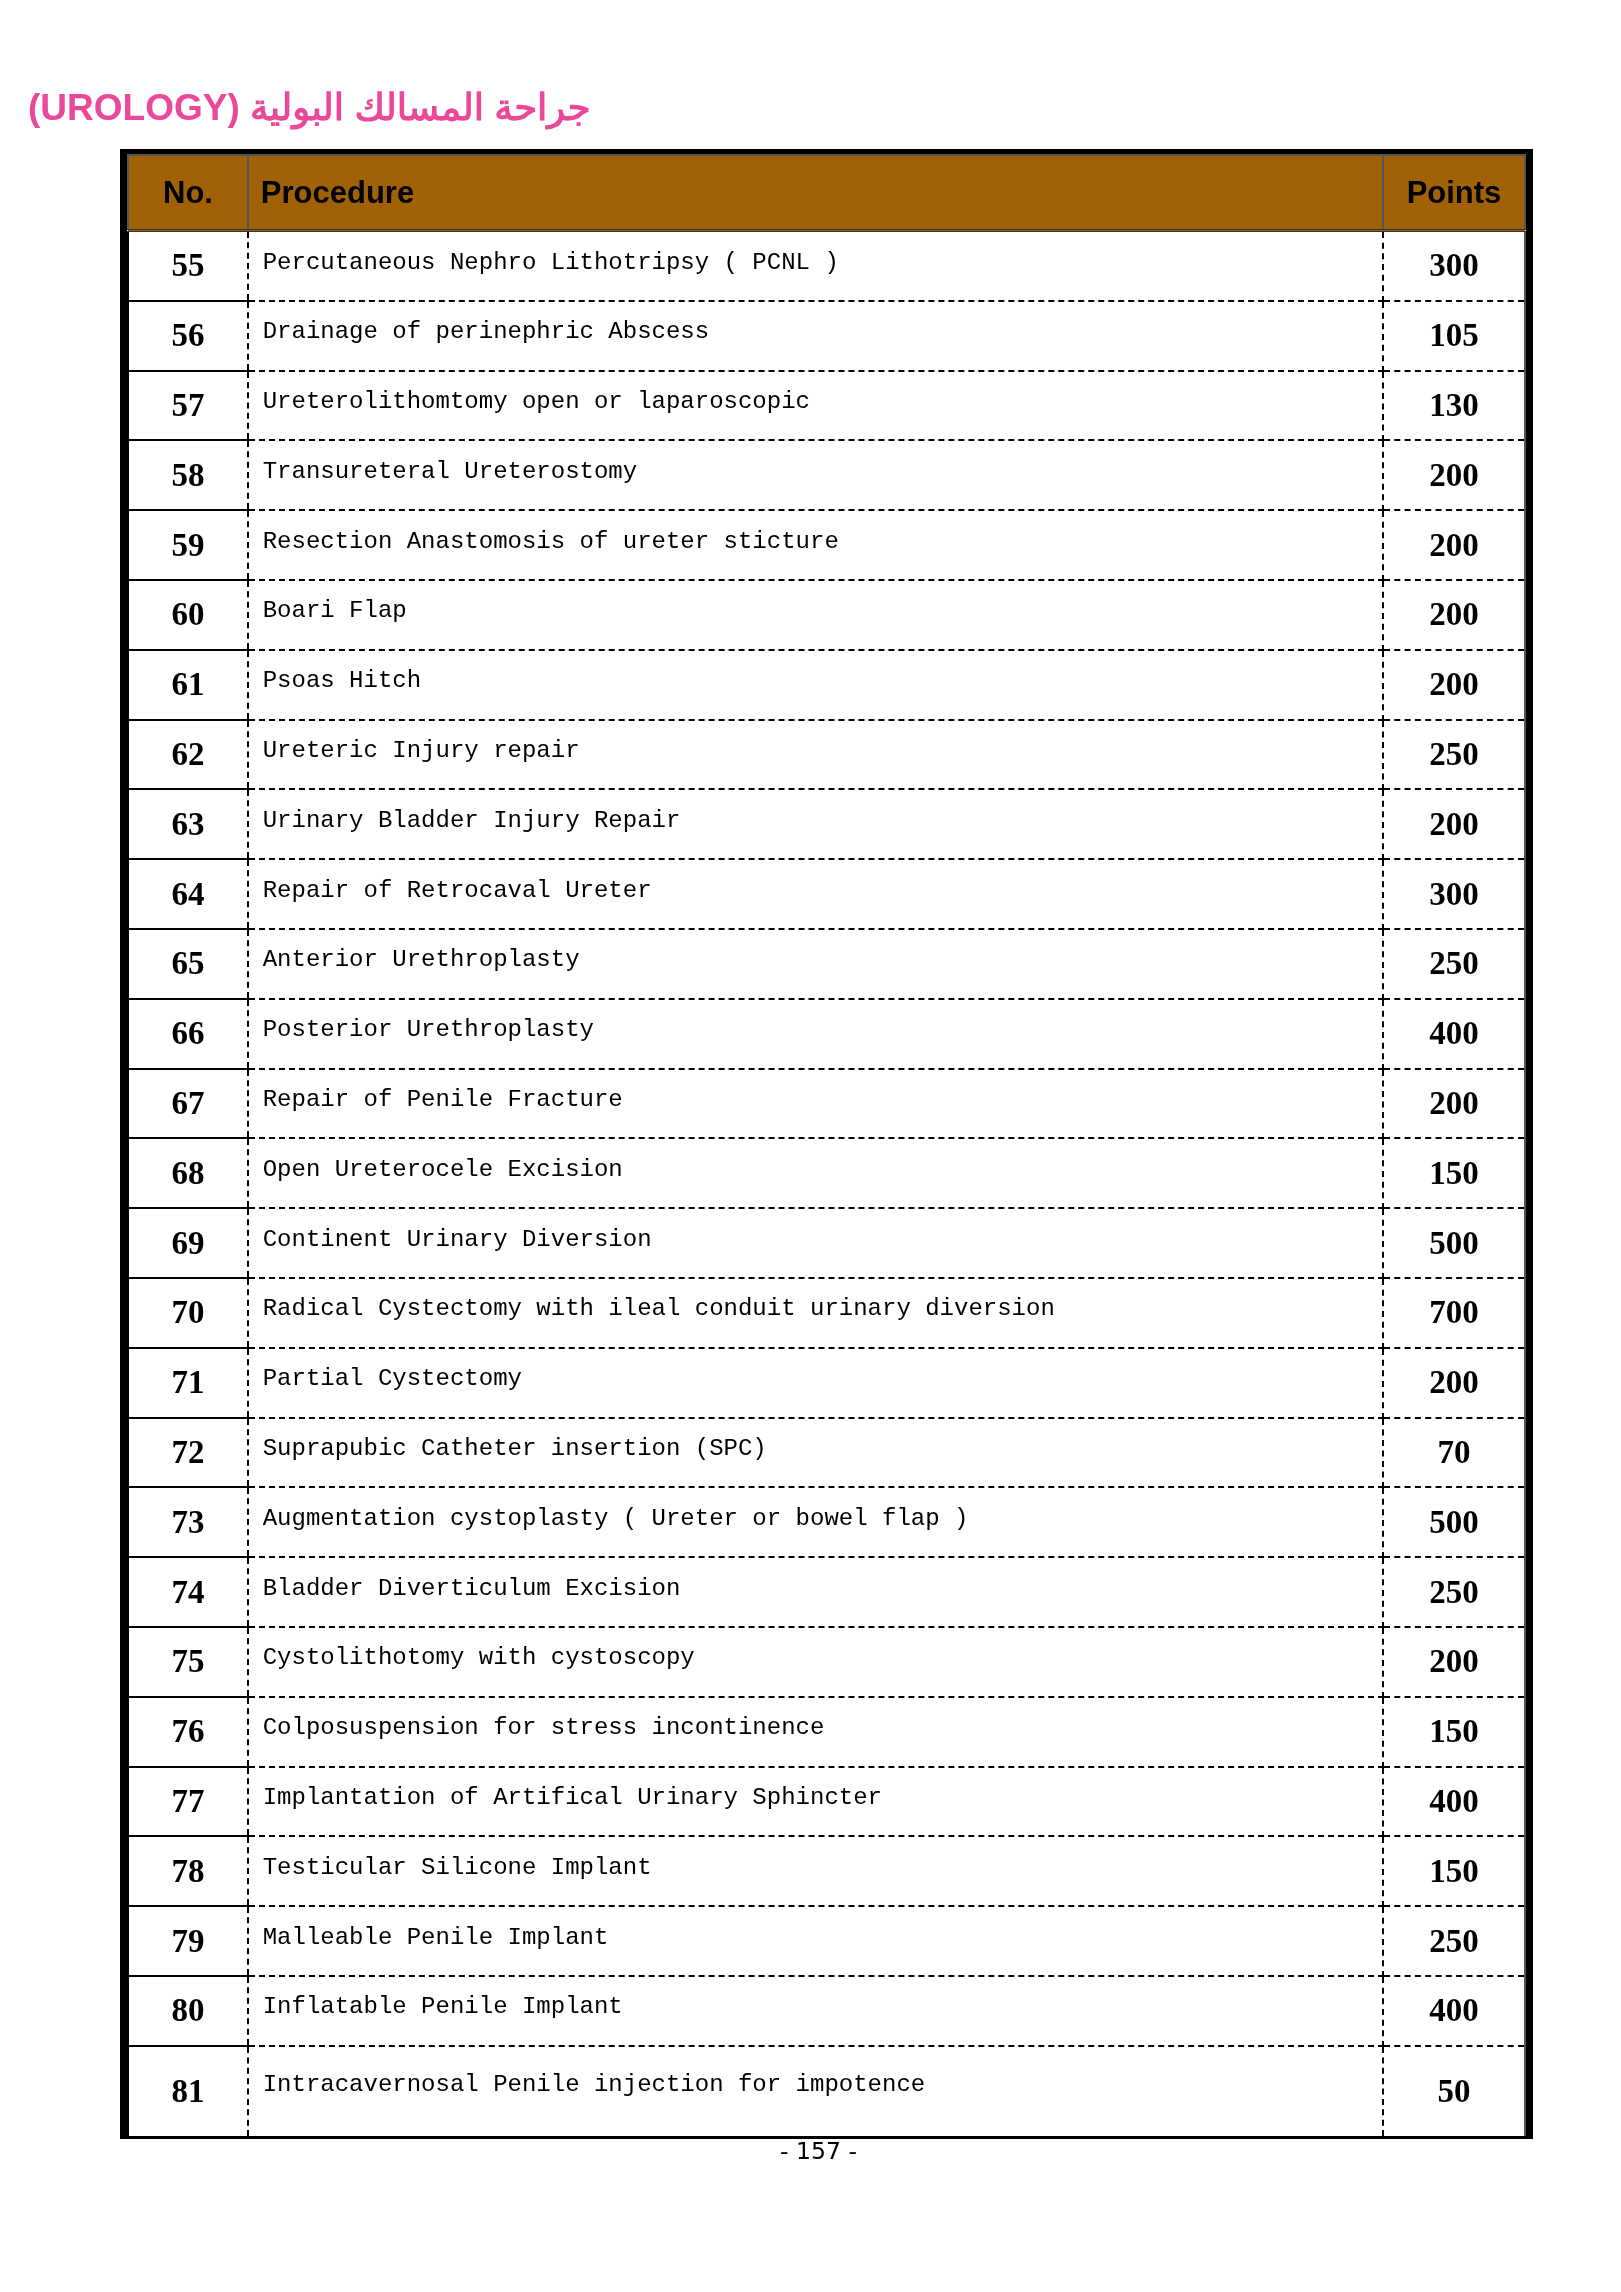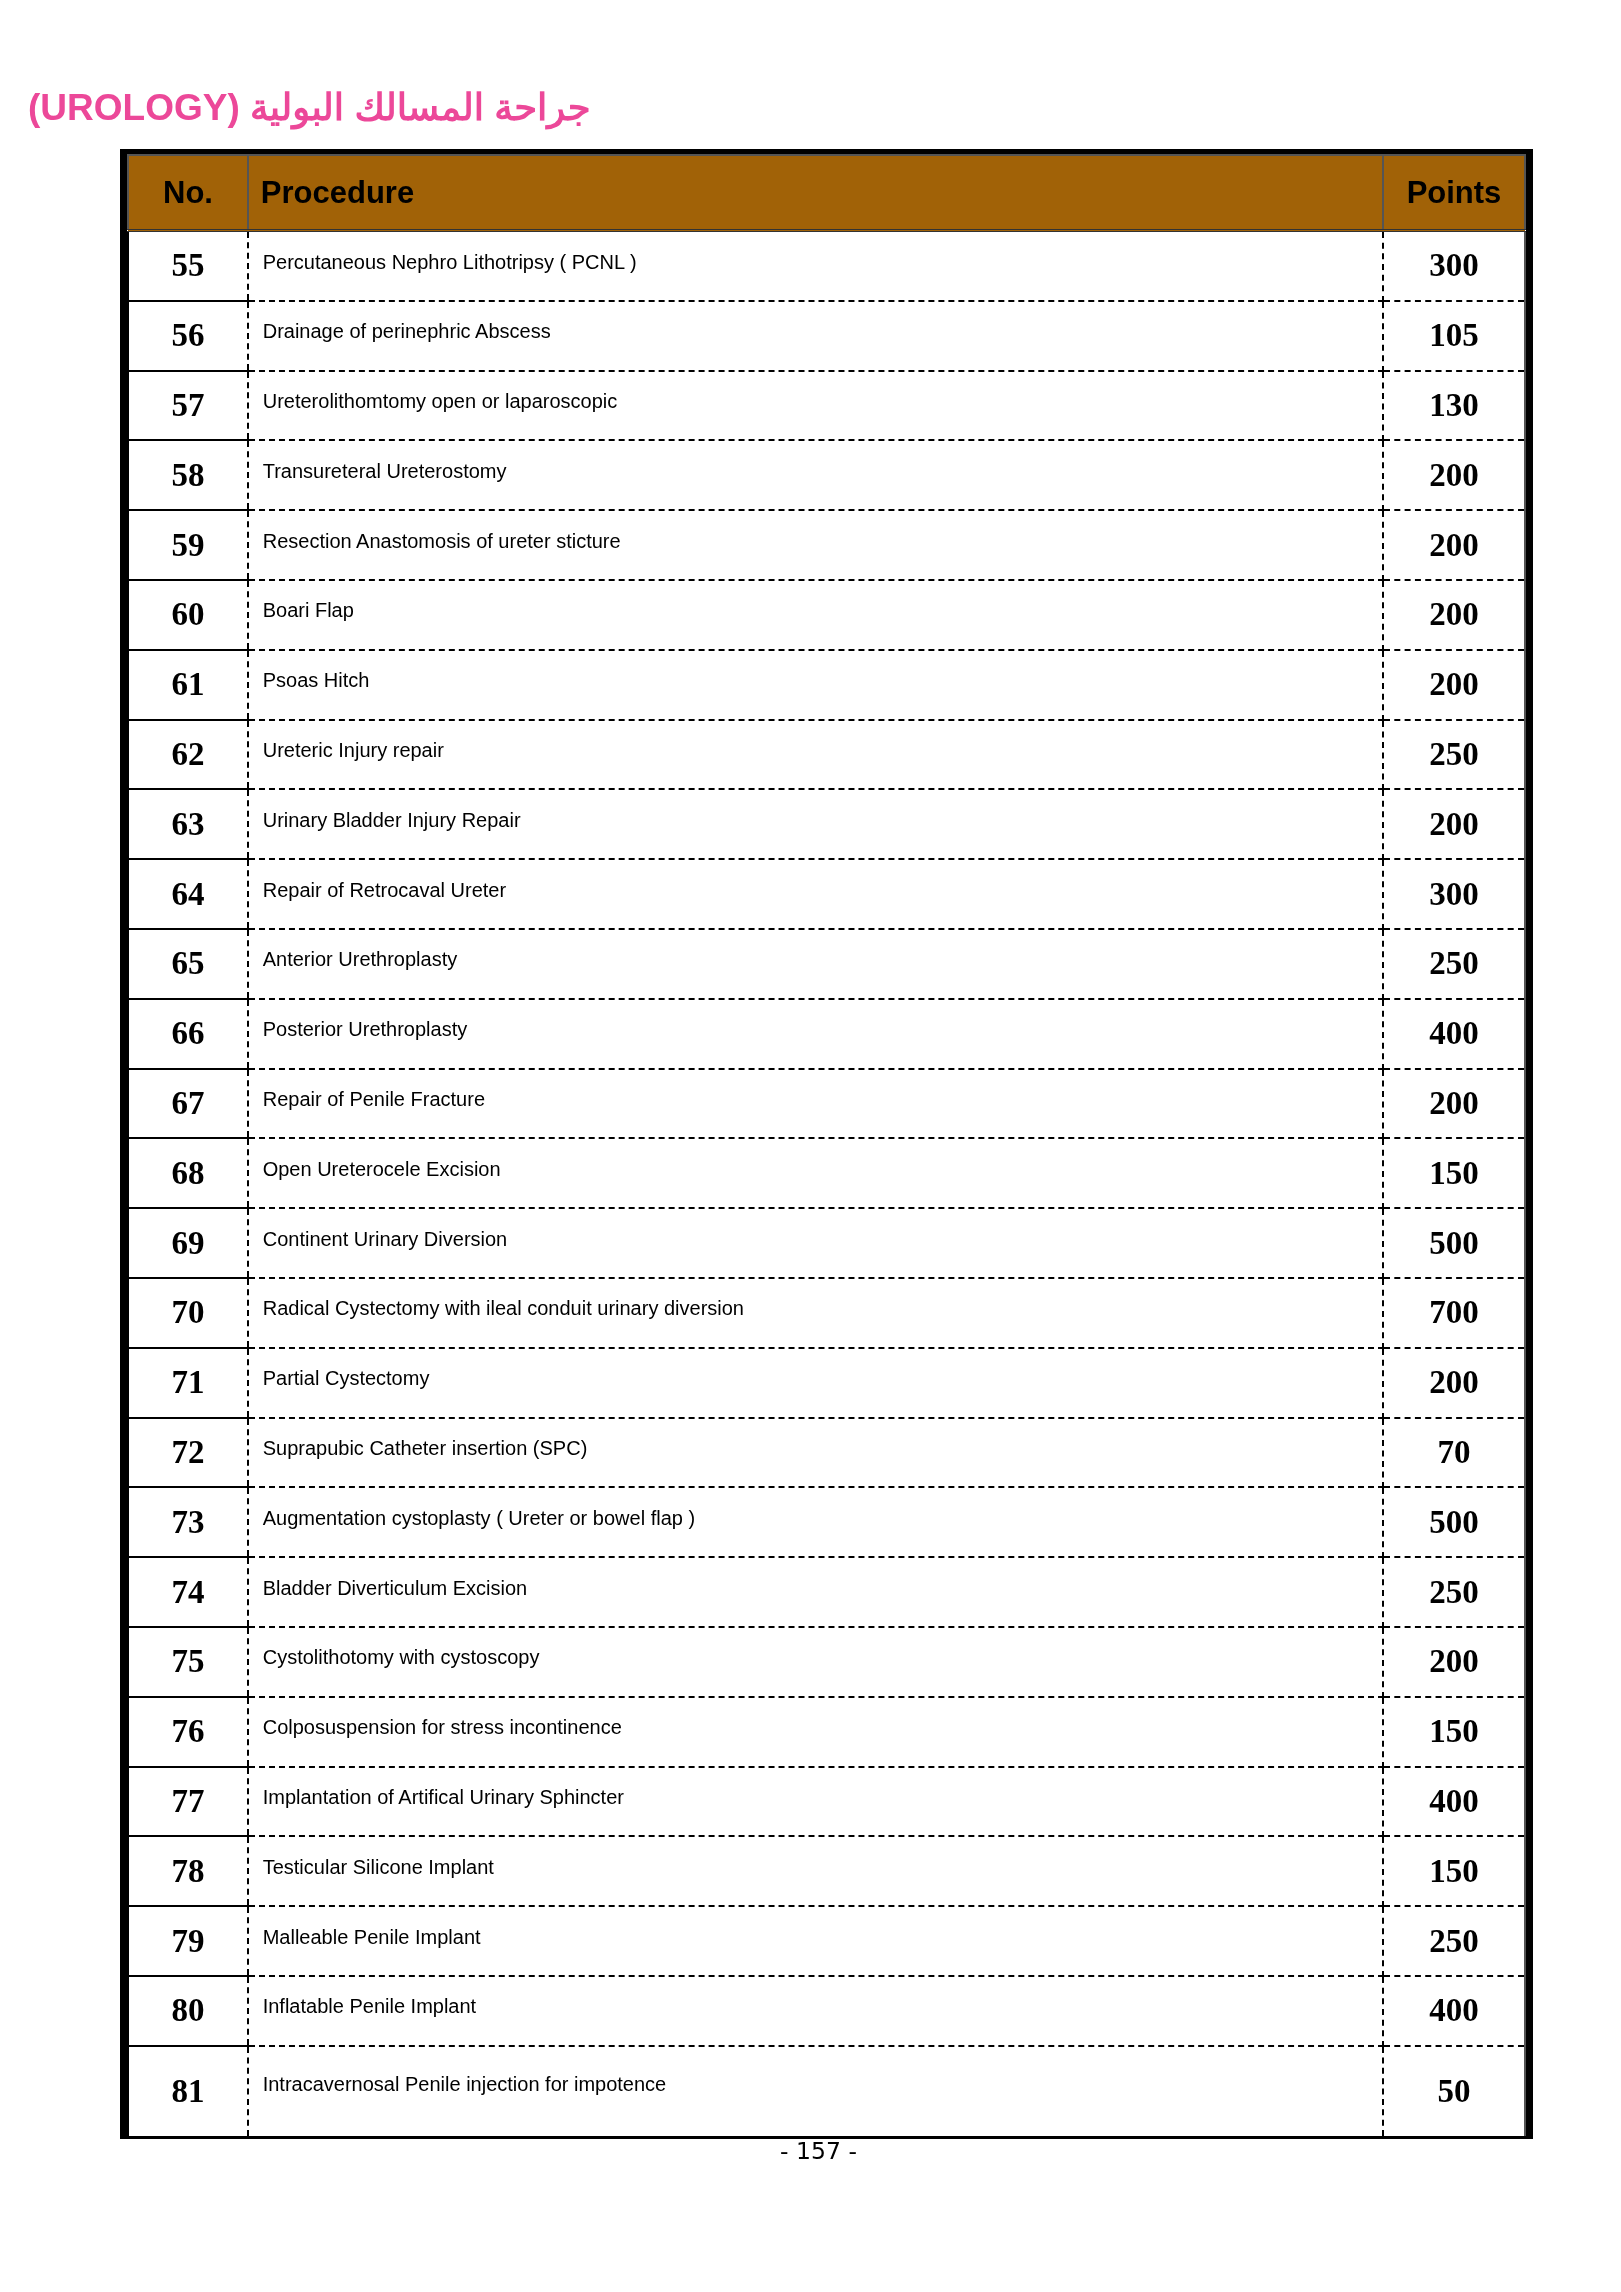--- a/index.html
+++ b/index.html
@@ -25,21 +25,21 @@
   }
   th.h-no { text-align: center; }
   th.h-proc { text-align: left; padding-left: 11.8px; }
   th.h-pts { text-align: center; margin-left: 44px; }
   td { height: 60px; padding: 0; border-bottom: 2px dashed #000; }
   td.no {
     text-align: center; font-family: "Liberation Serif", serif; font-weight: bold; font-size: 33px;
     border-right: 2px dashed #000; border-left: 2px solid #000;
   }
   td.proc {
-    font-family: Liberation Sans, sans-serif; font-size: 20px; padding-left: 13.7px;
+    font-family: Liberation Mono, monospace; font-size: 24px; padding-left: 13.7px;
     border-right: 2px dashed #000; vertical-align: middle; padding-bottom: 7.8px;
   }
   td.pts {
     text-align: center; font-family: "Liberation Serif", serif; font-weight: bold; font-size: 33px;
     border-right: 2px solid #555;
   }
   tr.row.thick-top td.no { border-top: 2.9px solid #000; }
   tr.row.last td { height: 76px; border-bottom: 3.9px solid #000; }
   tr.row.last td.proc { vertical-align: middle; padding-bottom: 13px; }
   .footer {

